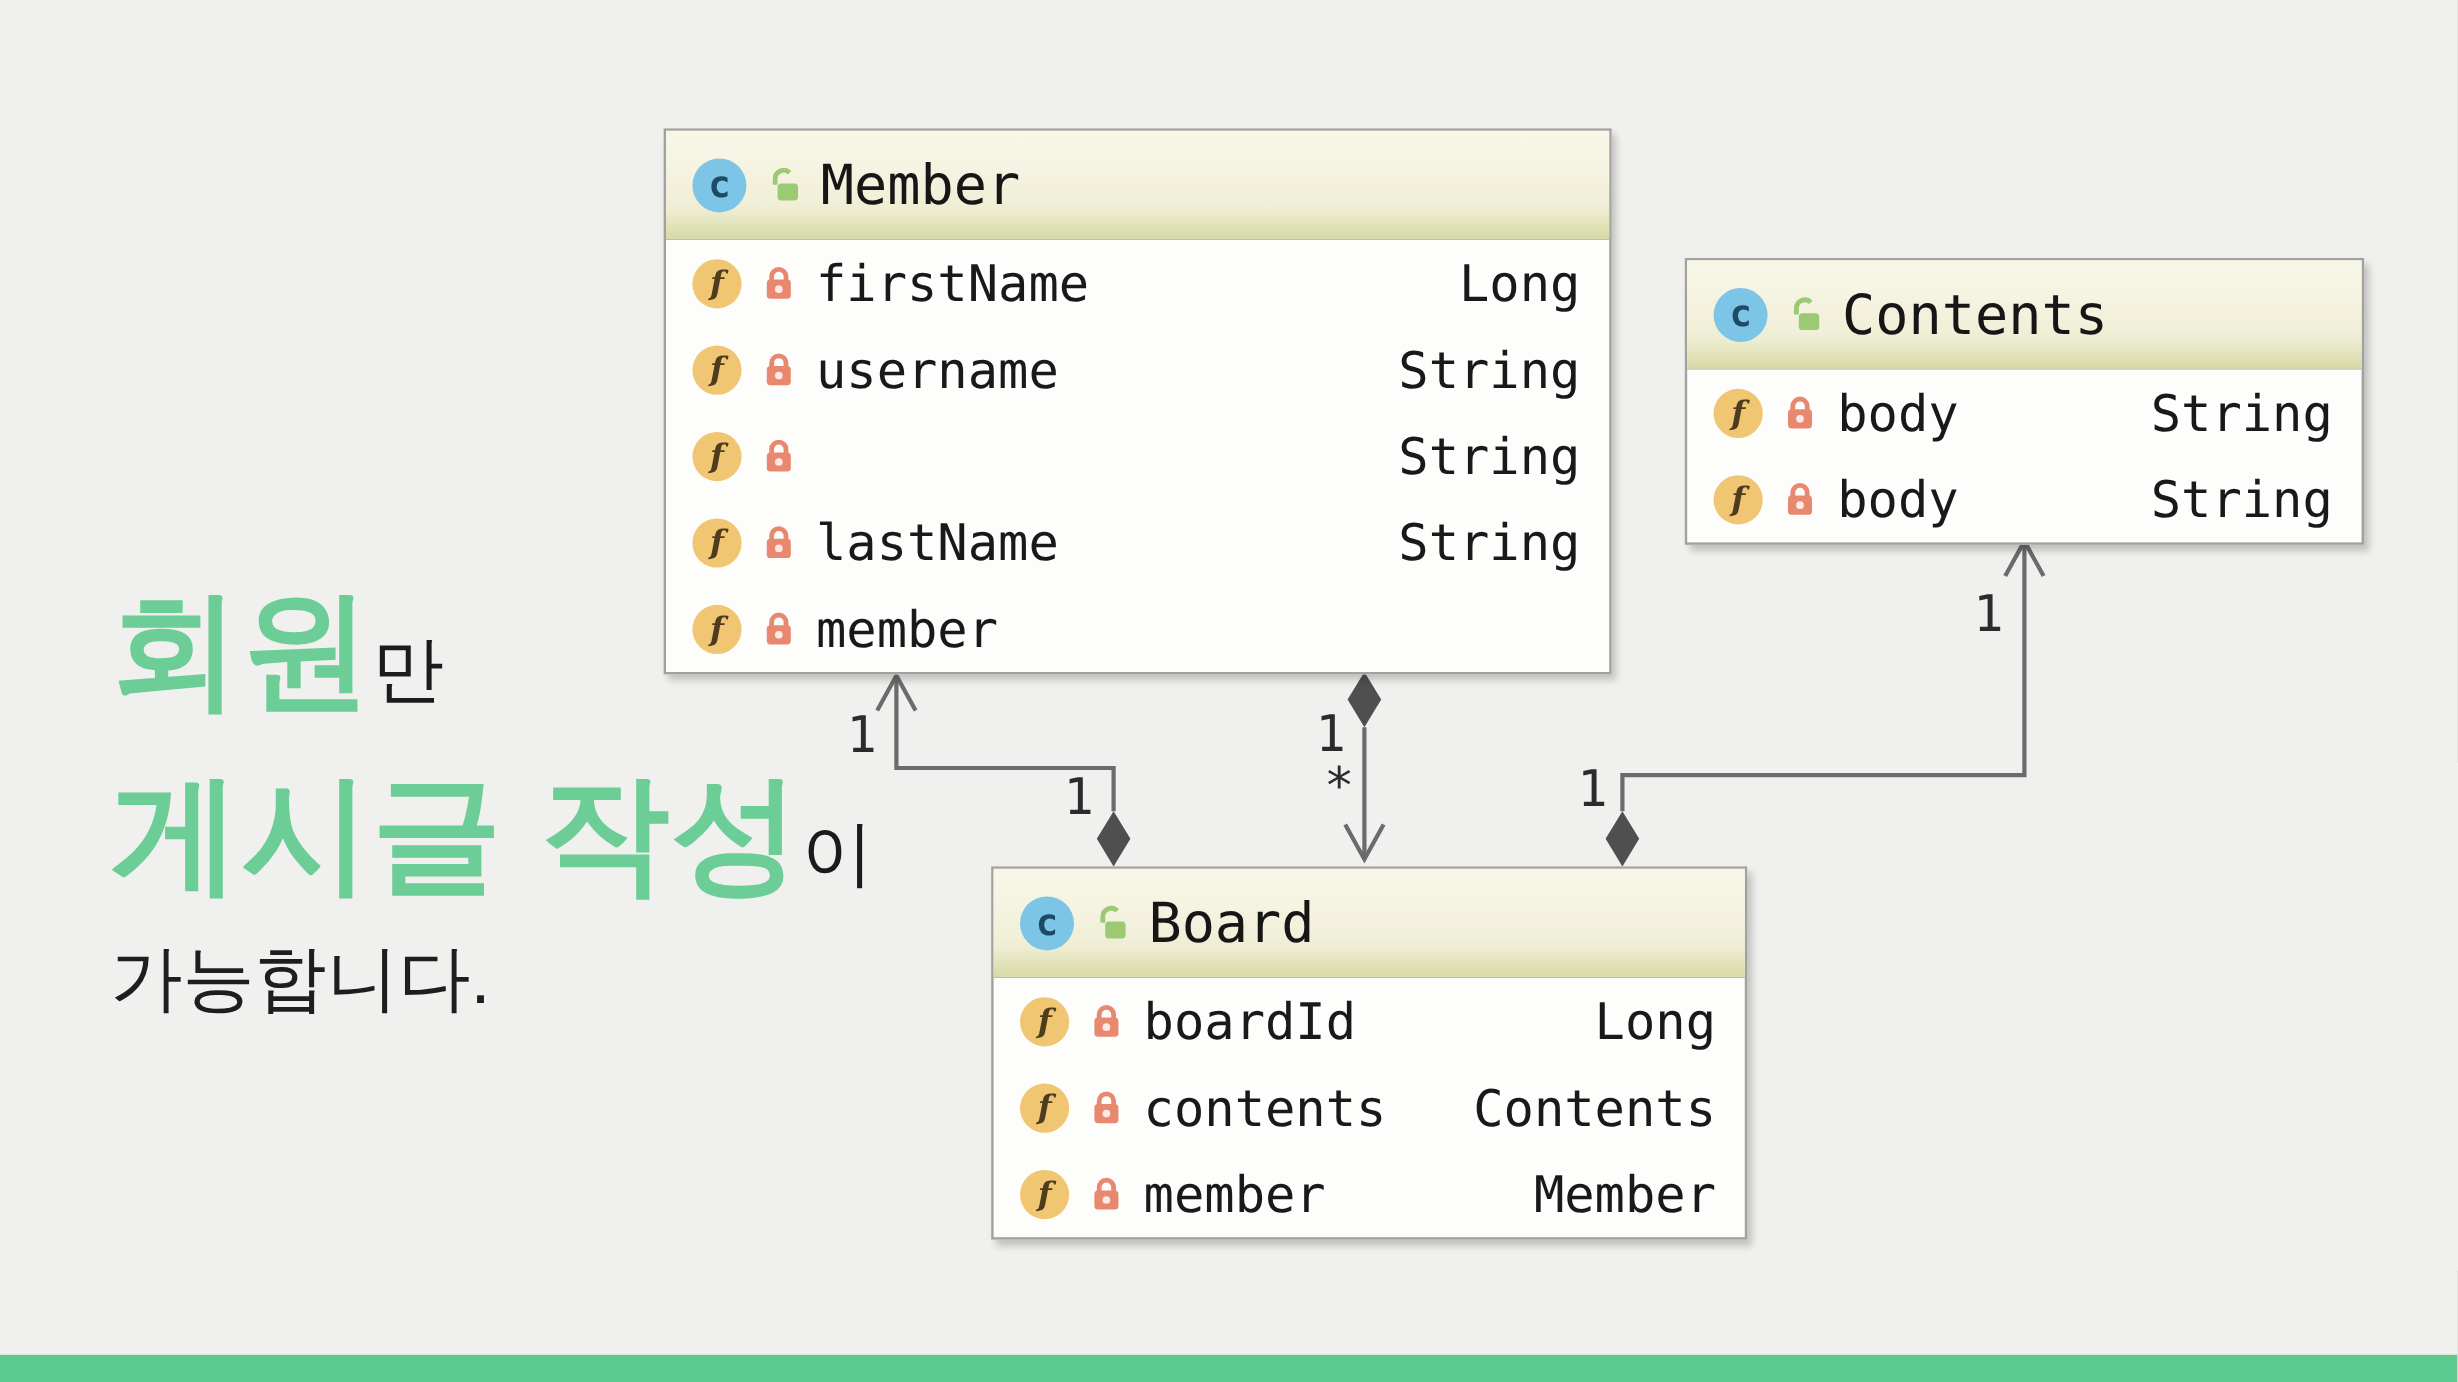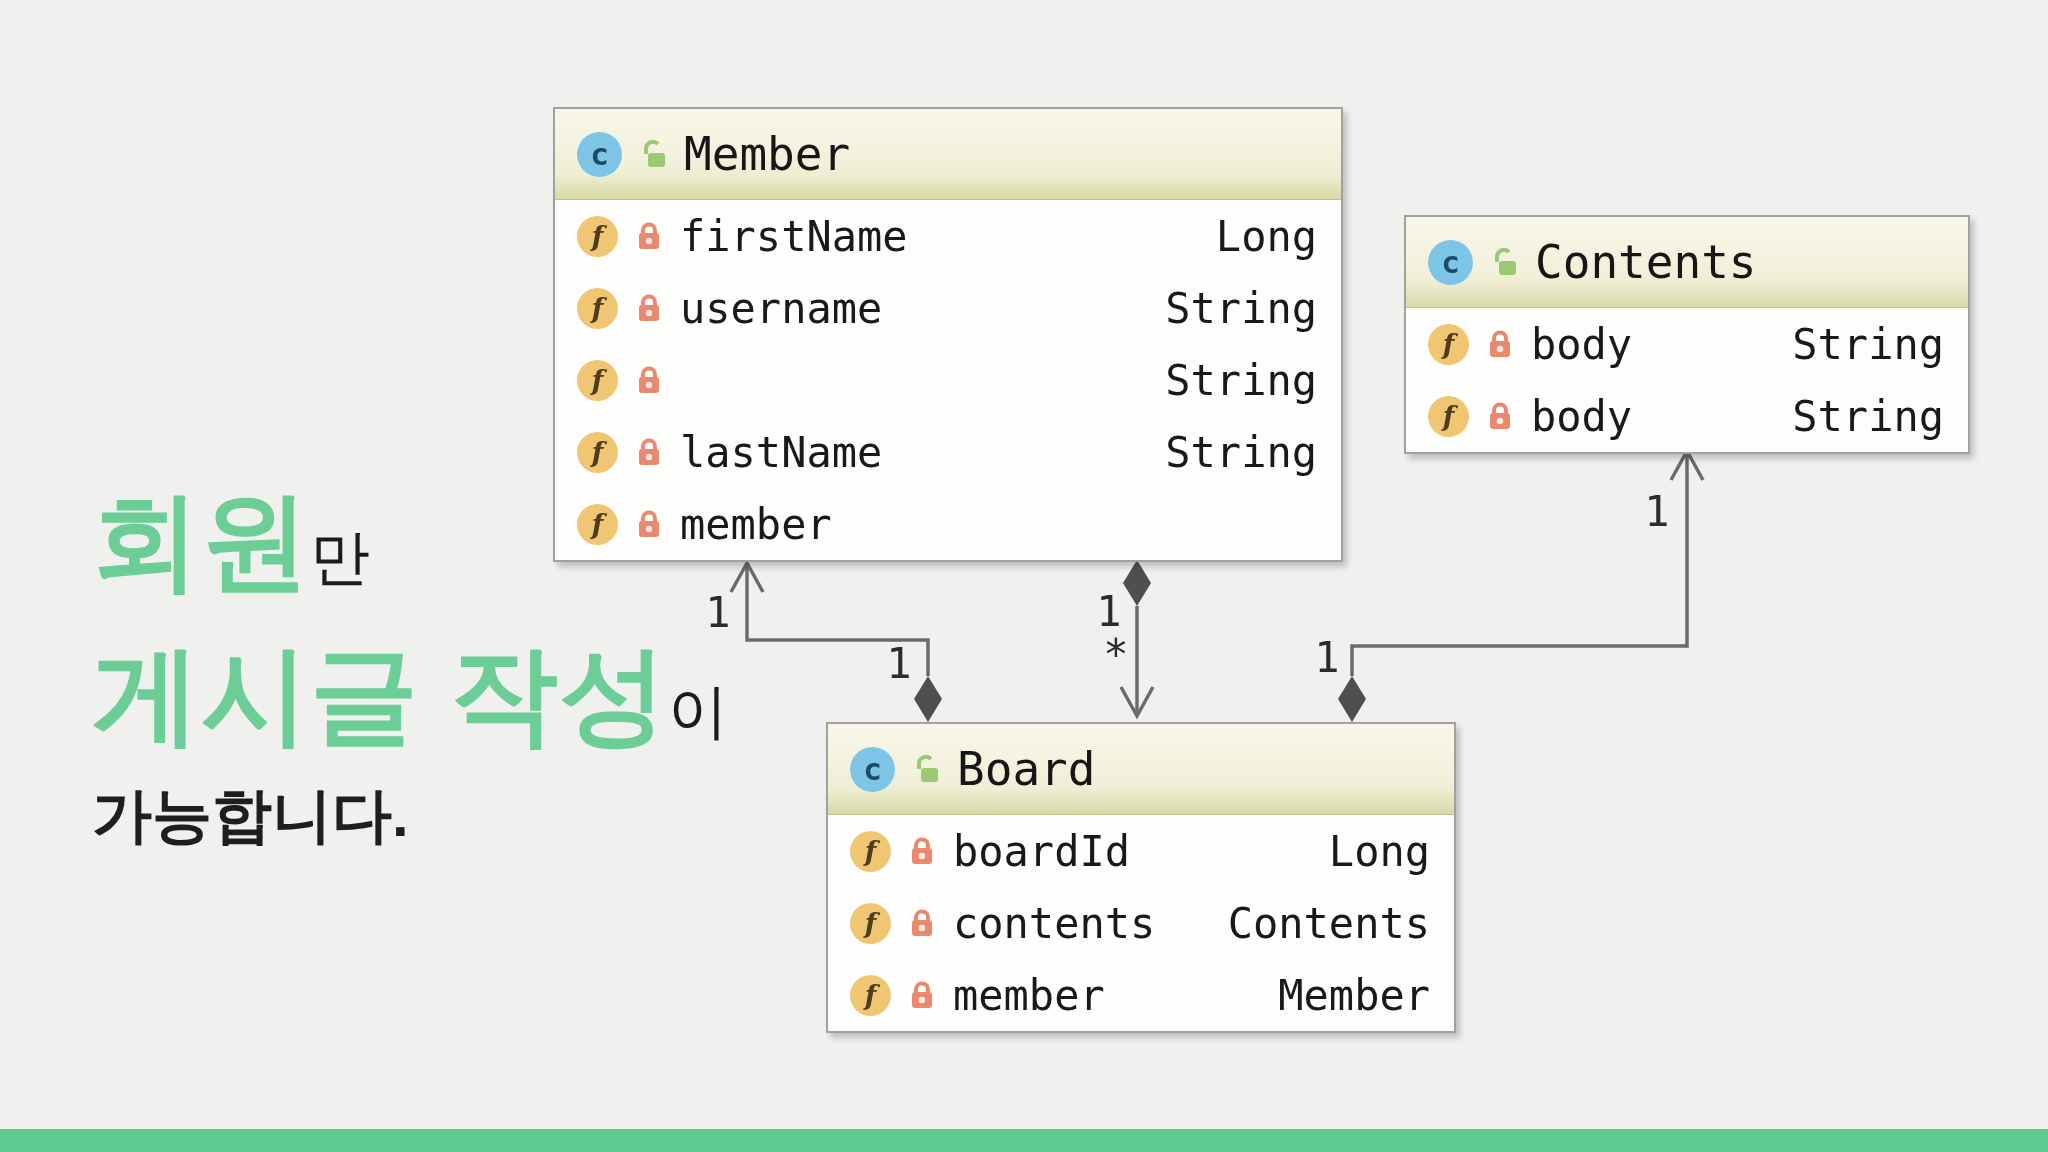--- a/index.html
+++ b/index.html
@@ -73,21 +73,21 @@
     position:absolute; left:92px; top:486px; z-index:2;
     font-family:"Liberation Sans", sans-serif; color:#1e1e1e;
   }
   .ann-line { display:flex; align-items:baseline; line-height:1.02; }
   .ann-hl {
     color:#6cce96; font-weight:700; font-size:108px;
     letter-spacing:1px; white-space:pre;
   }
   .ann-suffix { font-size:60px; font-weight:500; color:#1b1b1b; }
   .ann-line2 { margin-top:44px; }
-  .ann-line3 { margin-top:26px; font-size:60px; font-weight:700; }
+  .ann-line3 { margin-top:26px; font-size:60px; font-weight:400; }
 
   
   .footer-bar {
     position:absolute; left:0; bottom:0; width:100%; height:23px;
     background:#5dcb8f; z-index:4;
   }
 </style>
 </head>
 <body>
 

